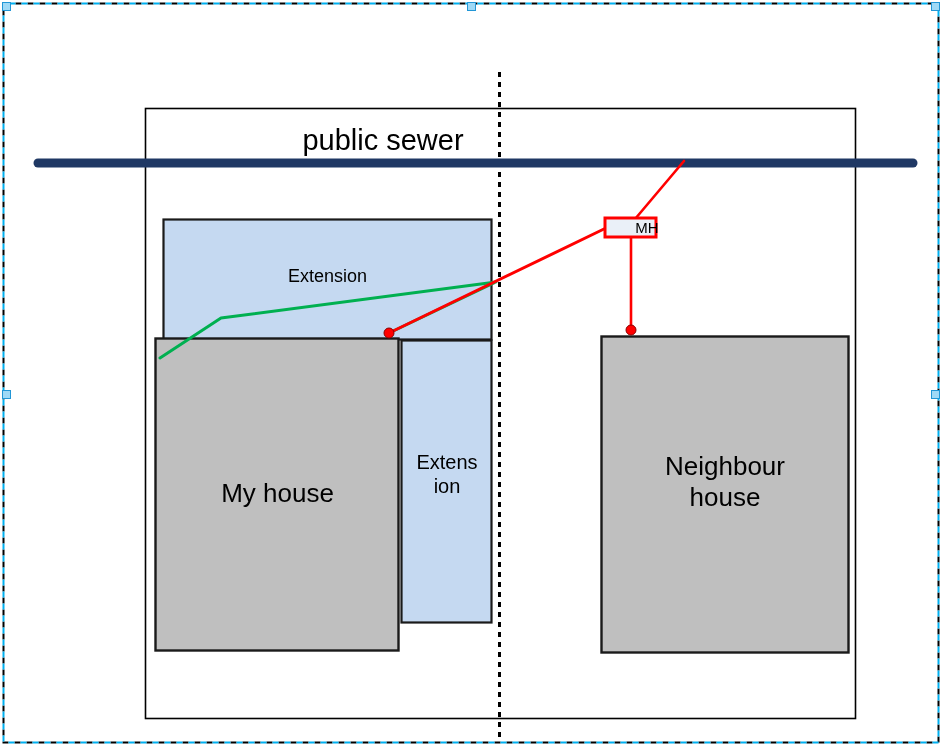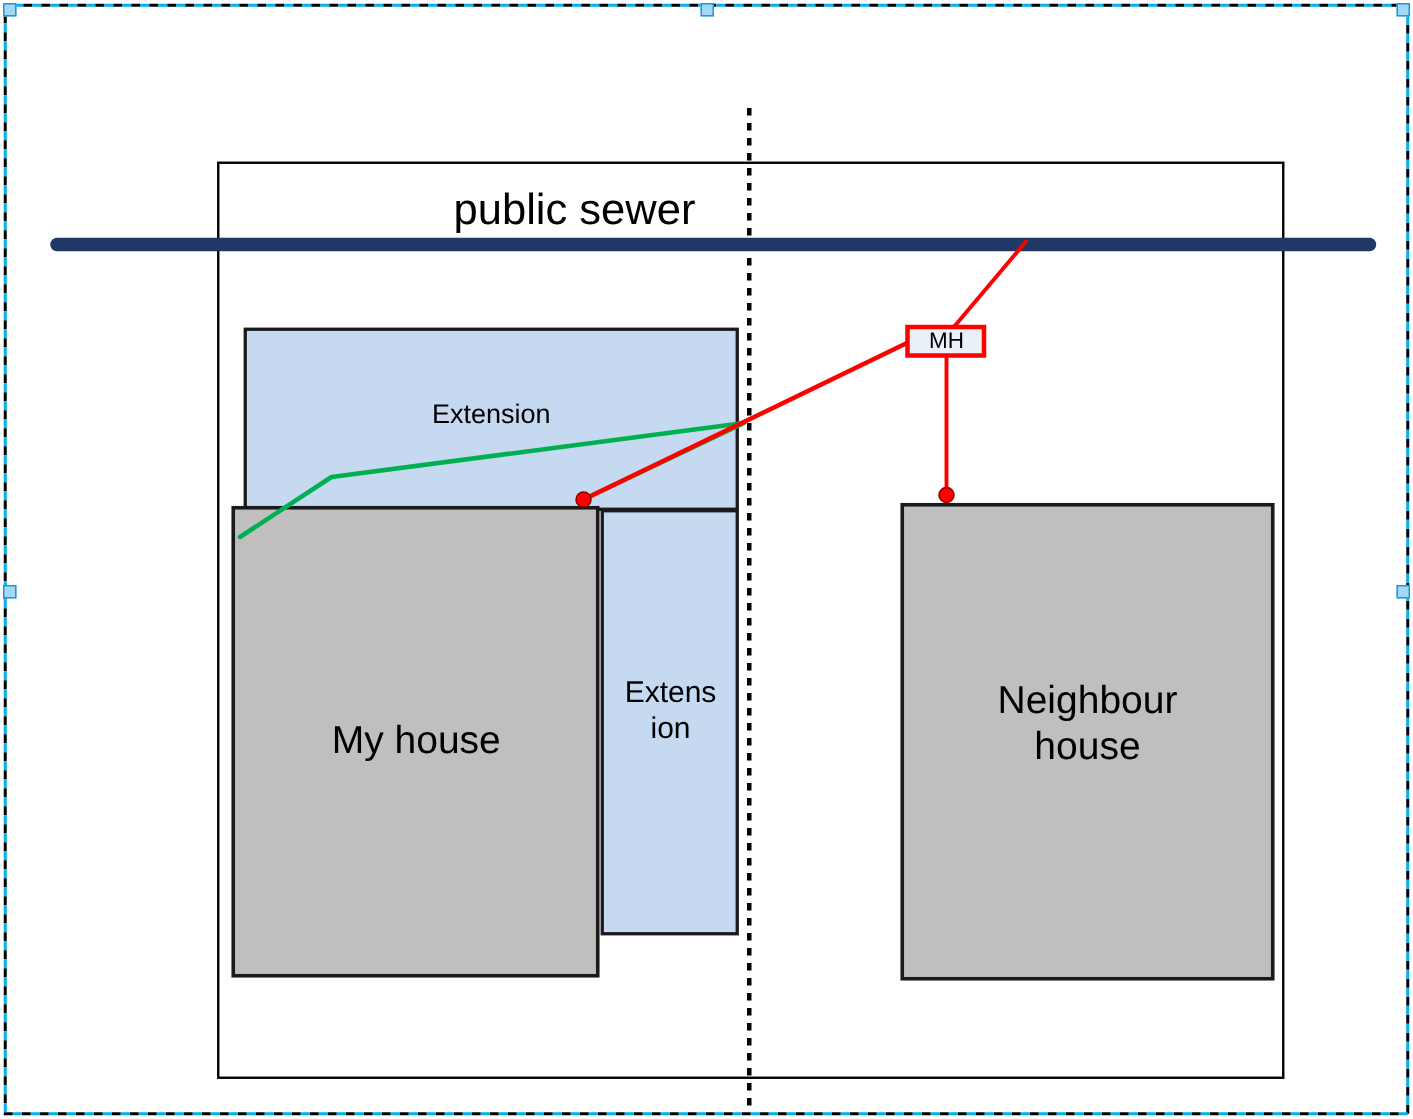--- a/index.html
+++ b/index.html
@@ -58,21 +58,21 @@
     font-size: 20px;
   }
   #label-neighbour-house {
     left: 620px;
     top: 451px;
     width: 210px;
     font-size: 26px;
     text-align: center;
   }
   #label-mh {
-    left: 604px;
+    left: 620px;
     top: 218px;
     width: 54px;
     font-size: 15px;
     line-height: 20px;
   }
   .sel-handle {
     position: absolute;
     width: 9px;
     height: 9px;
     background: #9fd9f6;

